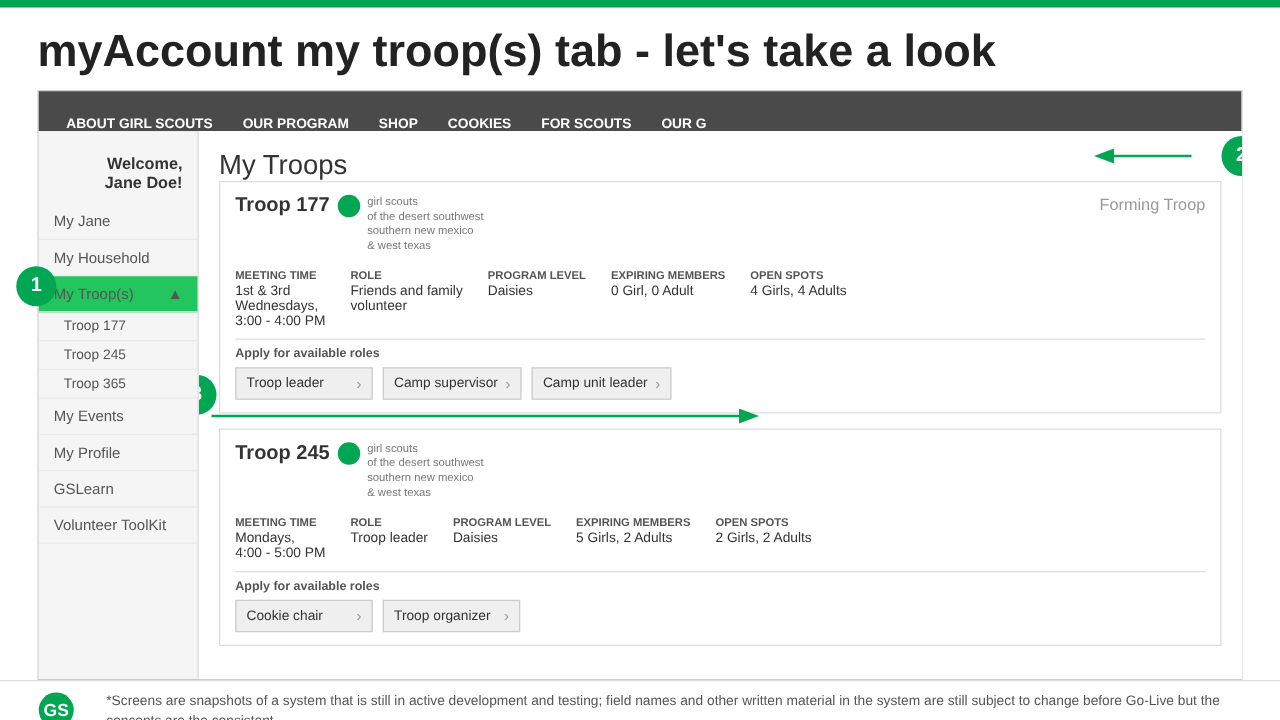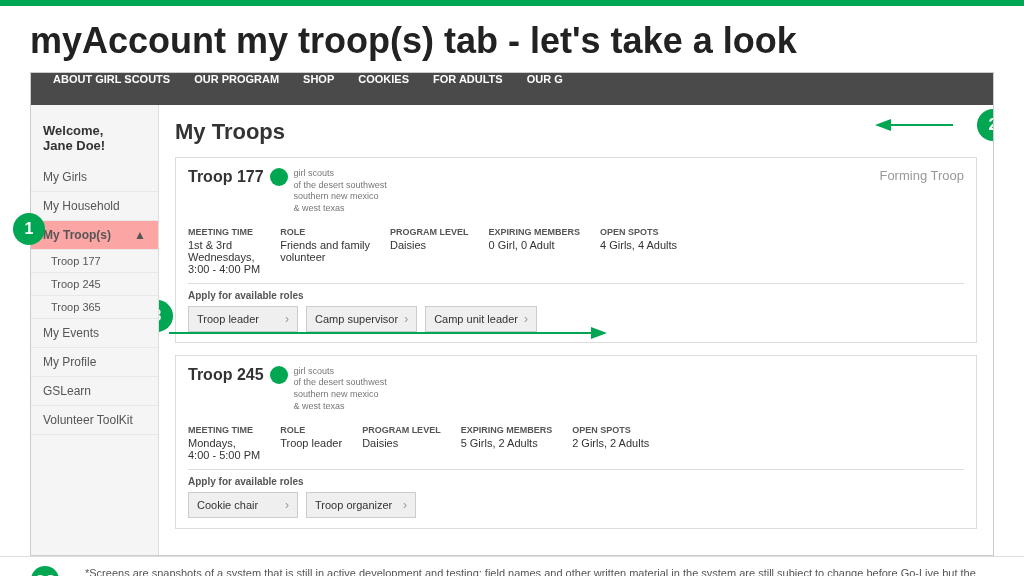--- a/index.html
+++ b/index.html
@@ -3,34 +3,34 @@
   <meta charset="utf-8">
   <style>
     * { margin: 0; padding: 0; box-sizing: border-box; }
     body { font-family: Arial, sans-serif; background: #fff; width: 1024px; height: 576px; overflow: hidden; }
 
     .top-bar { height: 6px; background: #00a651; }
 
     .slide-title { font-size: 36px; font-weight: bold; padding: 14px 30px 10px; color: #222; }
 
     
-    .nav-bar { background: #4a4a4a; display: flex; align-items: flex-start; padding: 0 10px; height: 32px; overflow: hidden; }
+    .nav-bar { background: #4a4a4a; display: flex; align-items: flex-end; padding: 0 10px; height: 32px; overflow: hidden; }
     .nav-bar-item { color: #fff; font-size: 11px; font-weight: bold; padding: 0 12px; white-space: nowrap; cursor: pointer; }
 
     
     .sidebar { width: 128px; background: #f5f5f5; border-right: 1px solid #ddd; padding-top: 10px; flex-shrink: 0; }
-    .sidebar-welcome { padding: 8px 12px 10px; font-size: 13px; font-weight: bold; color: #333; }
+    .sidebar-welcome { padding: 8px 12px 10px; font-size: 13px; font-weight: bold; color: #333; text-align: right; }
     .sidebar-item { padding: 7px 12px; font-size: 12px; color: #555; cursor: pointer; border-bottom: 1px solid #e8e8e8; }
-    .sidebar-item.active { background: #fca5a5; font-weight: bold; }
+    .sidebar-item.active { background: #22c55e; font-weight: normal; }
     .sidebar-sub { padding: 5px 12px 5px 20px; font-size: 11px; color: #555; cursor: pointer; border-bottom: 1px solid #e8e8e8; }
     .sidebar-item-with-arrow { display: flex; justify-content: space-between; align-items: center; }
 
     
     .main-content { flex: 1; padding: 14px 16px; overflow-y: auto; background: #fff; position: relative; }
-    .main-title { font-size: 22px; font-weight: bold; color: #333; margin-bottom: 12px; }
+    .main-title { font-size: 22px; font-weight: normal; color: #333; }
 
     
     .troop-card { border: 1px solid #ddd; margin-bottom: 12px; padding: 10px 12px; background: #fff; }
     .troop-header { display: flex; align-items: flex-start; justify-content: space-between; margin-bottom: 6px; }
     .troop-name { font-size: 16px; font-weight: bold; color: #333; }
     .troop-org { font-size: 9px; color: #777; line-height: 1.3; margin-left: 6px; }
     .forming-troop { font-size: 13px; color: #999; }
 
     .troop-details { display: flex; gap: 20px; margin-bottom: 8px; margin-top: 12px; }
     .troop-detail-col { }
@@ -72,32 +72,32 @@
 
 <h1 class="slide-title">myAccount my troop(s) tab - let's take a look</h1>
 
 <div class="screenshot-wrapper">
 
   <div class="nav-bar">
     <div class="nav-bar-item">ABOUT GIRL SCOUTS</div>
     <div class="nav-bar-item">OUR PROGRAM</div>
     <div class="nav-bar-item">SHOP</div>
     <div class="nav-bar-item">COOKIES</div>
-    <div class="nav-bar-item">FOR ADULTS</div>
+    <div class="nav-bar-item">FOR SCOUTS</div>
     <div class="nav-bar-item">OUR G</div>
   </div>
 
   <div style="display:flex; position:relative;">
 
     <div class="circle-badge" style="left: -18px; top: 108px;">1</div>
 
     <div class="sidebar">
       <div class="sidebar-welcome" style="white-space:pre-line;">Welcome,
 Jane Doe!</div>
-      <div class="sidebar-item">My Girls</div>
+      <div class="sidebar-item">My Jane</div>
       <div class="sidebar-item">My Household</div>
       <div class="sidebar-item active sidebar-item-with-arrow">
         <span>My Troop(s)</span>
         <span>▲</span>
       </div>
       <div class="sidebar-sub">Troop 177</div>
       <div class="sidebar-sub">Troop 245</div>
       <div class="sidebar-sub">Troop 365</div>
       <div class="sidebar-item">My Events</div>
       <div class="sidebar-item">My Profile</div>

